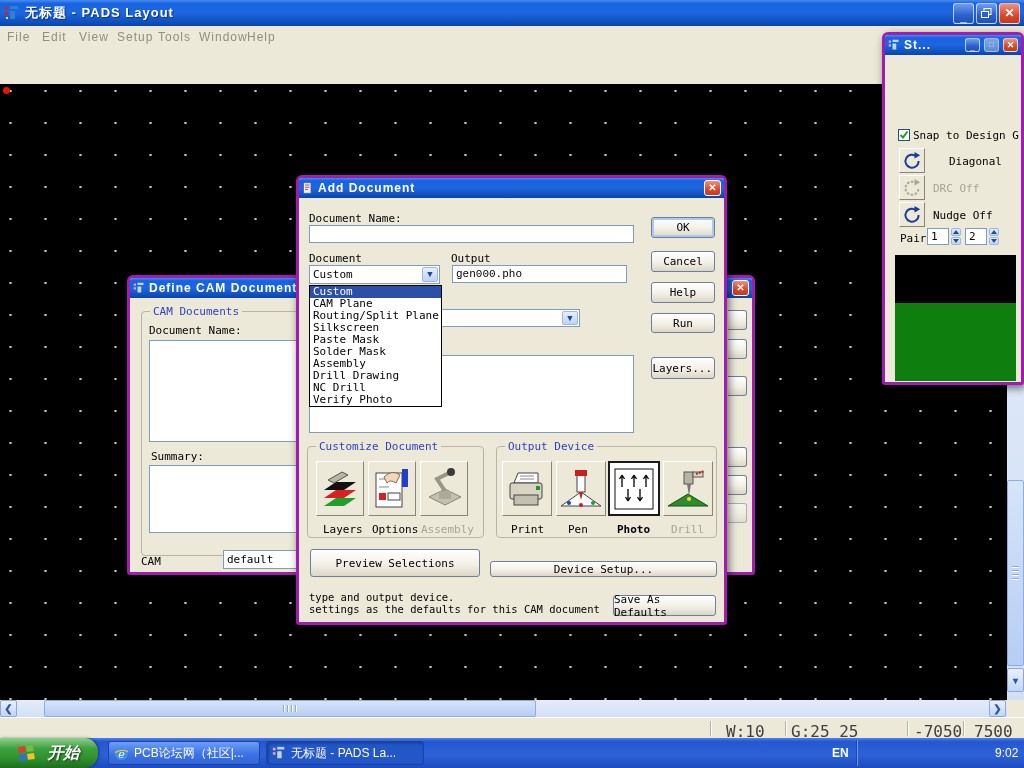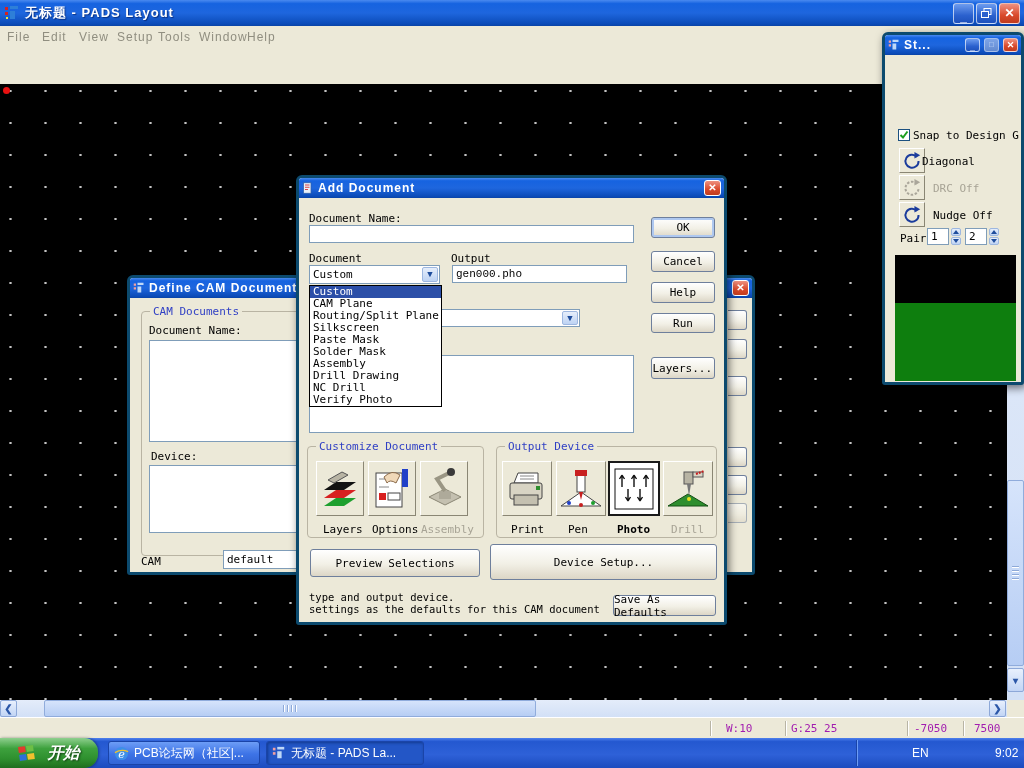--- a/index.html
+++ b/index.html
@@ -35,40 +35,40 @@
   .sb-track{background:linear-gradient(180deg,#E4ECFA,#D2E0F6)}
   .sb-btn{background:linear-gradient(180deg,#E8F0FD,#C2D5F5);border:1px solid #8DA8D8;border-radius:2px;box-sizing:border-box;
           display:flex;align-items:center;justify-content:center;color:#2B57A8;font-weight:bold;font-size:10px}
   .sb-thumb{background:linear-gradient(180deg,#D6E4FB,#B6CDF4);border:1px solid #90ACDC;border-radius:2px;box-sizing:border-box;
           display:flex;align-items:center;justify-content:center}
   .grips{display:flex;gap:2px}
   .grips i{display:block;width:1px;height:7px;background:#8EA9D8;border-right:1px solid #fff}
   .grips.h i{width:7px;height:1px;border-right:none;border-bottom:1px solid #fff}
   .statusbar{left:0;top:717px;width:1024px;height:21px;background:#ECE9D8;border-top:1px solid #fff}
   .st-sep{position:absolute;top:3px;width:1px;height:15px;background:#B8B4A4;border-right:1px solid #fff}
-  .st-txt{position:absolute;top:4px;font-size:11px;color:#a21caf}
+  .st-txt{position:absolute;top:4px;font-size:16px;color:#404040}
 
   
   .taskbar{left:0;top:738px;width:1024px;height:30px;background:linear-gradient(180deg,#4E80EE 0%,#2458D0 12%,#2E61D8 55%,#1C4BBE 100%)}
   .startbtn{position:absolute;left:0;top:0;width:98px;height:30px;border-radius:0 14px 14px 0;
             background:linear-gradient(180deg,#8FD08F 0%,#3DA13D 35%,#2E8F2E 70%,#1E6E1E 100%);
             display:flex;align-items:center;justify-content:center;gap:14px;box-shadow:1px 0 3px rgba(0,0,0,.4)}
   .startbtn span{color:#fff;font-weight:bold;font-style:italic;font-size:16px;text-shadow:1px 1px 2px #144014}
   .winflag{display:inline-block;transform:rotate(-8deg)}
   .winflag i{display:block;width:7px;height:6px;margin-bottom:1px}
   .winflag .r2{display:flex;gap:1px}.winflag .r1{display:flex;gap:1px;margin-bottom:1px}
   .taskbtn{position:absolute;top:3px;height:24px;border-radius:3px;border:1px solid #1A44A8;box-sizing:border-box;
            display:flex;align-items:center;padding:0 5px;gap:5px;color:#fff;font-size:12px;white-space:nowrap;overflow:hidden}
   .tb-norm{background:linear-gradient(180deg,#6D9DF6,#3D73E6 55%,#3265D6)}
   .tb-act{background:#2356C6;box-shadow:inset 1px 1px 3px #123A8E}
   .tray-sep{position:absolute;top:2px;width:1px;height:26px;background:#1A44A8;border-right:1px solid #6D9DF6}
   .tray-txt{position:absolute;color:#fff;font-size:12px;top:8px}
 
   
-  .xpwin{border:3px solid #0c4a6e;border-radius:6px 6px 3px 3px;background:#ECE9D8;box-sizing:border-box;
+  .xpwin{border:3px solid #a21caf;border-radius:6px 6px 3px 3px;background:#ECE9D8;box-sizing:border-box;
          box-shadow:2px 3px 8px rgba(0,0,0,.55)}
   .xptitle{height:20px;border-radius:3px 3px 0 0;display:flex;align-items:center;padding:0 3px;box-sizing:border-box}
   .xptitle .t{color:#fff;font-weight:bold;font-size:12px;margin-left:4px;letter-spacing:1px;white-space:nowrap;overflow:hidden}
   .xclose{margin-left:auto;width:17px;height:16px;border-radius:3px;border:1px solid #fff;box-sizing:border-box;
           background:linear-gradient(180deg,#EE9180,#D9492B 60%,#C03C1E);display:flex;align-items:center;justify-content:center}
   .fld{background:#fff;border:1px solid #7F9DB9;box-sizing:border-box;font-family:"DejaVu Sans Mono",monospace;
        font-size:11px;padding:1px 3px;color:#000}
   input.fld{outline:none}
   .lbl{font-family:"DejaVu Sans Mono",monospace;font-size:11px;color:#000;white-space:nowrap}
   .btn{background:linear-gradient(180deg,#FFFFFF,#F2F0E6 55%,#DCD6C6);border:1px solid #6E7F9C;border-radius:3px;
@@ -326,21 +326,21 @@
     <span class="taskbtn tb-act" style="left:266px;width:158px">
       <svg width="14" height="14" viewBox="0 0 16 16">
         <rect x="1" y="2" width="3" height="3" fill="#F2A0A0"></rect>
           <rect x="1" y="7" width="3" height="3" fill="#F2A0A0"></rect>
         <rect x="6" y="1" width="8" height="3" fill="#BFD8F8"></rect>
           <rect x="6" y="6" width="5" height="8" fill="#BFD8F8"></rect>
       </svg>
       <span>无标题 - PADS La...</span>
     </span>
     <span class="tray-sep" style="left:856px"></span>
-    <span class="tray-txt" style="left:912px;font-weight:normal">EN</span>
+    <span class="tray-txt" style="left:832px;font-weight:bold">EN</span>
 
     <span class="tray-txt" style="left:995px">9:02</span>
   </div>
 
   <div class="abs xpwin" style="left:882px;top:32px;width:142px;height:353px;z-index:30">
     <div class="xptitle lunabar">
       <svg width="12" height="12" viewBox="0 0 16 16">
         <rect x="1" y="2" width="3" height="3" fill="#F2A0A0"></rect>
           <rect x="1" y="7" width="3" height="3" fill="#F2A0A0"></rect>
         <rect x="6" y="1" width="8" height="3" fill="#BFD8F8"></rect>
@@ -364,21 +364,21 @@
           <polyline points="1.5,5 4,7.5 8.5,1.5" fill="none" stroke="#1E9E1E" stroke-width="2"></polyline>
         </svg>
     </span>
     <span class="plbl" style="left:28px;top:94px;width:106px;overflow:hidden">Snap to Design Gr</span>
     <span class="abs rotbtn" style="left:14px;top:113px">
       <svg width="18" height="18" viewBox="0 0 22 22">
         <path d="M17 6 A8 8 0 1 0 19 11" fill="none" stroke="#1B3C9C" stroke-width="2.4"></path>
           <polygon points="14,0 21,4 14,8" fill="#1B3C9C"></polygon>
       </svg>
     </span>
-    <span class="plbl" style="left:37px;top:120px">Diagonal</span>
+    <span class="plbl" style="left:64px;top:120px">Diagonal</span>
     <span class="abs rotbtn" style="left:14px;top:140px">
       <svg width="18" height="18" viewBox="0 0 22 22">
         <path d="M17 6 A8 8 0 1 0 19 11" fill="none" stroke="#AAA69A" stroke-width="2.4" stroke-dasharray="3 2"></path>
           <polygon points="14,0 21,4 14,8" fill="#AAA69A"></polygon>
       </svg>
     </span>
     <span class="plbl dis" style="left:48px;top:147px">DRC Off</span>
     <span class="abs rotbtn" style="left:14px;top:167px">
       <svg width="18" height="18" viewBox="0 0 22 22">
         <path d="M17 6 A8 8 0 1 0 19 11" fill="none" stroke="#1B3C9C" stroke-width="2.4"></path>
@@ -412,21 +412,21 @@
       <span class="t">Define CAM Documents</span>
       <span class="xclose">
           <span class="glyph" style="font-size:10px">✕</span>
         </span>
     </div>
     <div class="abs grp" style="left:11px;top:33px;width:560px;height:245px">
       <span class="grp-lbl">CAM Documents</span>
     </div>
     <span class="abs lbl" style="left:19px;top:46px">Document Name:</span>
     <div class="abs fld" style="left:19px;top:62px;width:160px;height:102px"></div>
-    <span class="abs lbl" style="left:21px;top:172px">Device:</span>
+    <span class="abs lbl" style="left:21px;top:172px">Summary:</span>
     <div class="abs fld" style="left:19px;top:187px;width:160px;height:68px"></div>
     <span class="abs lbl" style="left:11px;top:277px">CAM</span>
     <input class="abs fld" style="left: 93px; top: 272px; width: 130px; height: 19px;" readonly="" value="default">
 
     <span class="frag" style="left:598px;top:32px"></span>
     <span class="frag" style="left:598px;top:61px"></span>
     <span class="frag" style="left:598px;top:98px"></span>
     <span class="frag" style="left:598px;top:169px"></span>
     <span class="frag" style="left:598px;top:197px"></span>
     <span class="frag" style="left:598px;top:225px;opacity:.55"></span>
@@ -558,21 +558,21 @@
         <circle cx="23" cy="31" r="2" fill="#E8E020"></circle>
         <path d="M30 6 l8 -3" stroke="#C82020" stroke-width="2" stroke-dasharray="2 1"></path>
       </svg>
     </span>
     <span class="iclbl" style="left:212px;top:345px">Print</span>
     <span class="iclbl" style="left:269px;top:345px">Pen</span>
     <span class="iclbl" style="left:318px;top:345px;font-weight:bold">Photo</span>
     <span class="iclbl dis" style="left:372px;top:345px">Drill</span>
 
     <span class="abs btn" style="left:11px;top:371px;width:170px;height:28px">Preview Selections</span>
-    <span class="abs btn" style="left:191px;top:366px;width:227px;height:36px">Device Setup...</span>
+    <span class="abs btn" style="left:191px;top:383px;width:227px;height:16px">Device Setup...</span>
 
     <div class="abs" style="left:10px;top:414px;width:300px;height:30px;overflow:hidden">
       <div class="tipline">type and output device.</div>
       <div class="tipline">settings as the defaults for this CAM document</div>
     </div>
     <span class="abs btn" style="left:314px;top:417px;width:103px;height:21px">Save As Defaults</span>
   </div>
 
 </div>
 

